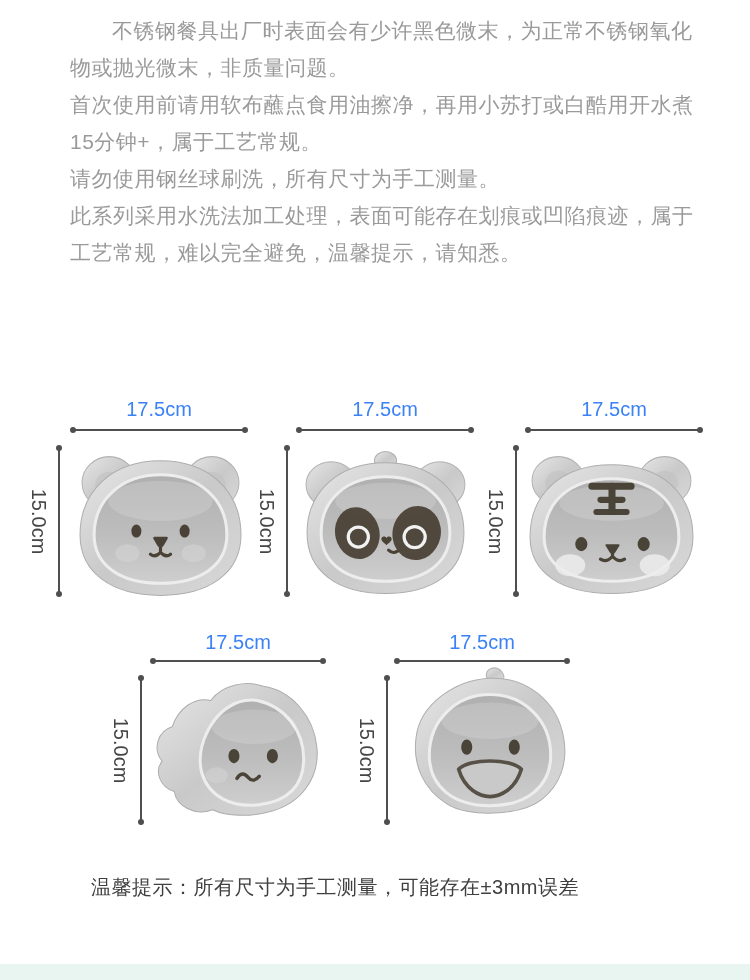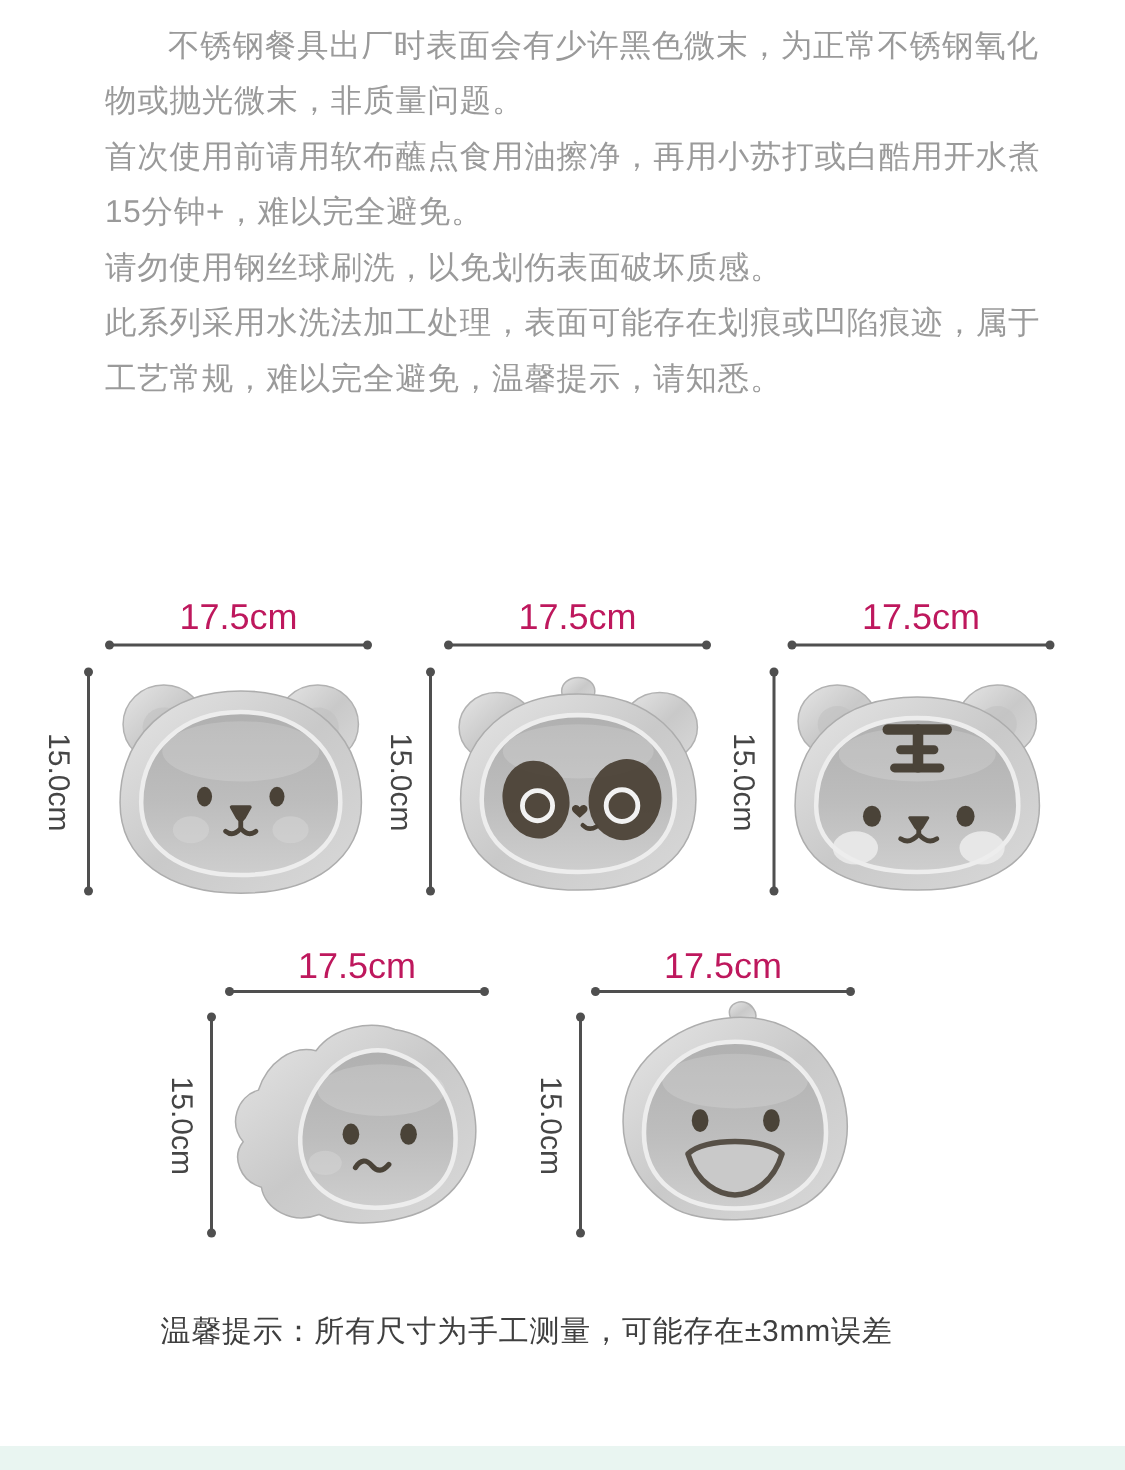--- a/index.html
+++ b/index.html
@@ -14,21 +14,21 @@
   .care{
     position:absolute;left:70px;top:12px;width:624px;
     font-size:21px;line-height:37px;color:#9a9a9a;
     letter-spacing:.5px;text-align:left;
   }
   .care p{margin:0;}
   .care p.indent{text-indent:2em;}
 
   
   .dim-w{
-    position:absolute;font-size:24px;color:#be185d;
+    position:absolute;font-size:20px;color:#3b82f6;
     text-align:center;white-space:nowrap;
   }
   .dim-h{
     position:absolute;font-size:20px;color:#454545;
     width:70px;height:23px;text-align:center;white-space:nowrap;
     transform:rotate(90deg);transform-origin:center;
   }
   .hline{position:absolute;height:2px;background:#4f4f4f;}
   .hline::before,.hline::after{
     content:"";position:absolute;top:-2px;width:6px;height:6px;
@@ -41,37 +41,37 @@
     content:"";position:absolute;left:-2px;width:6px;height:6px;
     border-radius:50%;background:#4f4f4f;
   }
   .vline::before{top:-2px;}
   .vline::after{bottom:-2px;}
 
   .plate{position:absolute;}
 
   
   .tip{
-    position:absolute;left:16px;top:874px;width:670px;
+    position:absolute;left:0;top:874px;width:670px;
     text-align:center;font-size:20px;color:#3f3f3f;letter-spacing:.5px;
   }
   .bottom-bar{
     position:absolute;left:0;bottom:0;width:750px;height:16px;
     background:#e9f5f1;
   }
 </style>
 </head>
 <body>
 
 <div class="page">
 
   <div class="care">
     <p class="indent">不锈钢餐具出厂时表面会有少许黑色微末，为正常不锈钢氧化物或抛光微末，非质量问题。</p>
-    <p>首次使用前请用软布蘸点食用油擦净，再用小苏打或白酷用开水煮15分钟+，难以完全避免。</p>
-    <p>请勿使用钢丝球刷洗，以免划伤表面破坏质感。</p>
+    <p>首次使用前请用软布蘸点食用油擦净，再用小苏打或白酷用开水煮15分钟+，属于工艺常规。</p>
+    <p>请勿使用钢丝球刷洗，所有尺寸为手工测量。</p>
     <p>此系列采用水洗法加工处理，表面可能存在划痕或凹陷痕迹，属于工艺常规，难以完全避免，温馨提示，请知悉。</p>
   </div>
 
   <svg width="0" height="0" style="position:absolute" aria-hidden="true">
     <defs>
       <linearGradient id="rim" x1="0" y1="0" x2="1" y2="1">
         <stop offset="0" stop-color="#e6e6e6"></stop>
         <stop offset="0.5" stop-color="#c9c9c9"></stop>
         <stop offset="1" stop-color="#d9d9d9"></stop>
       </linearGradient>

